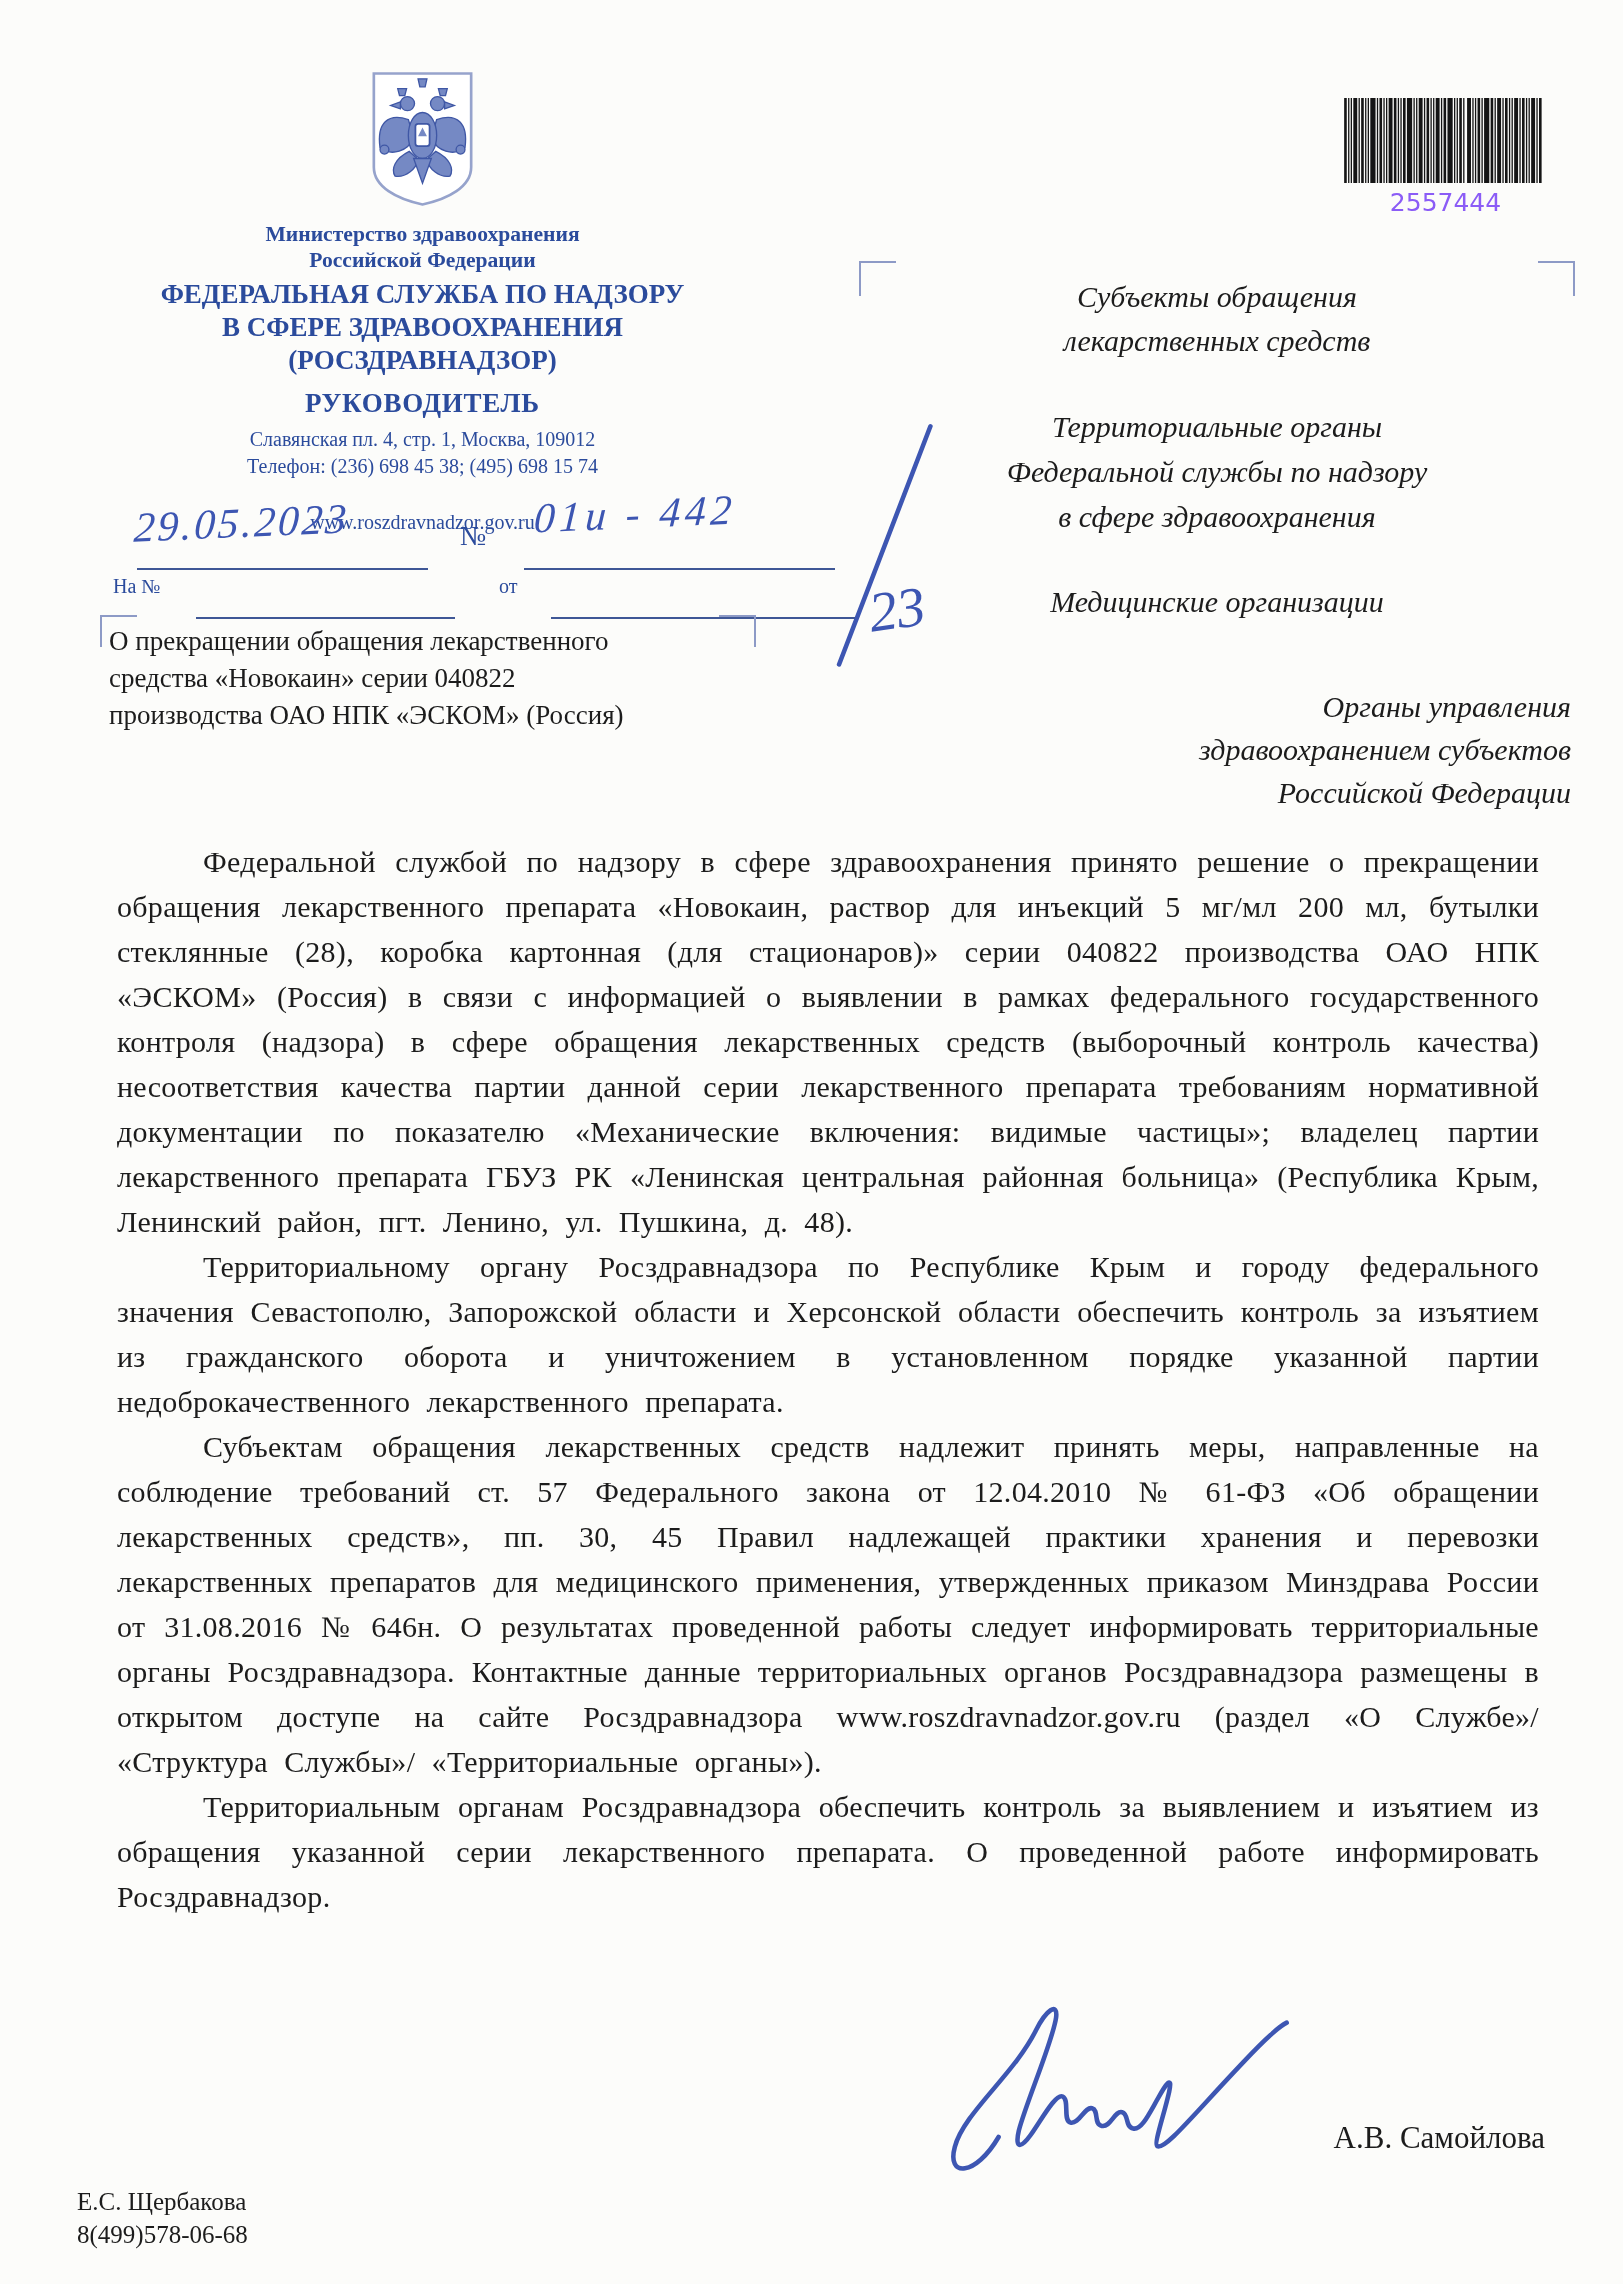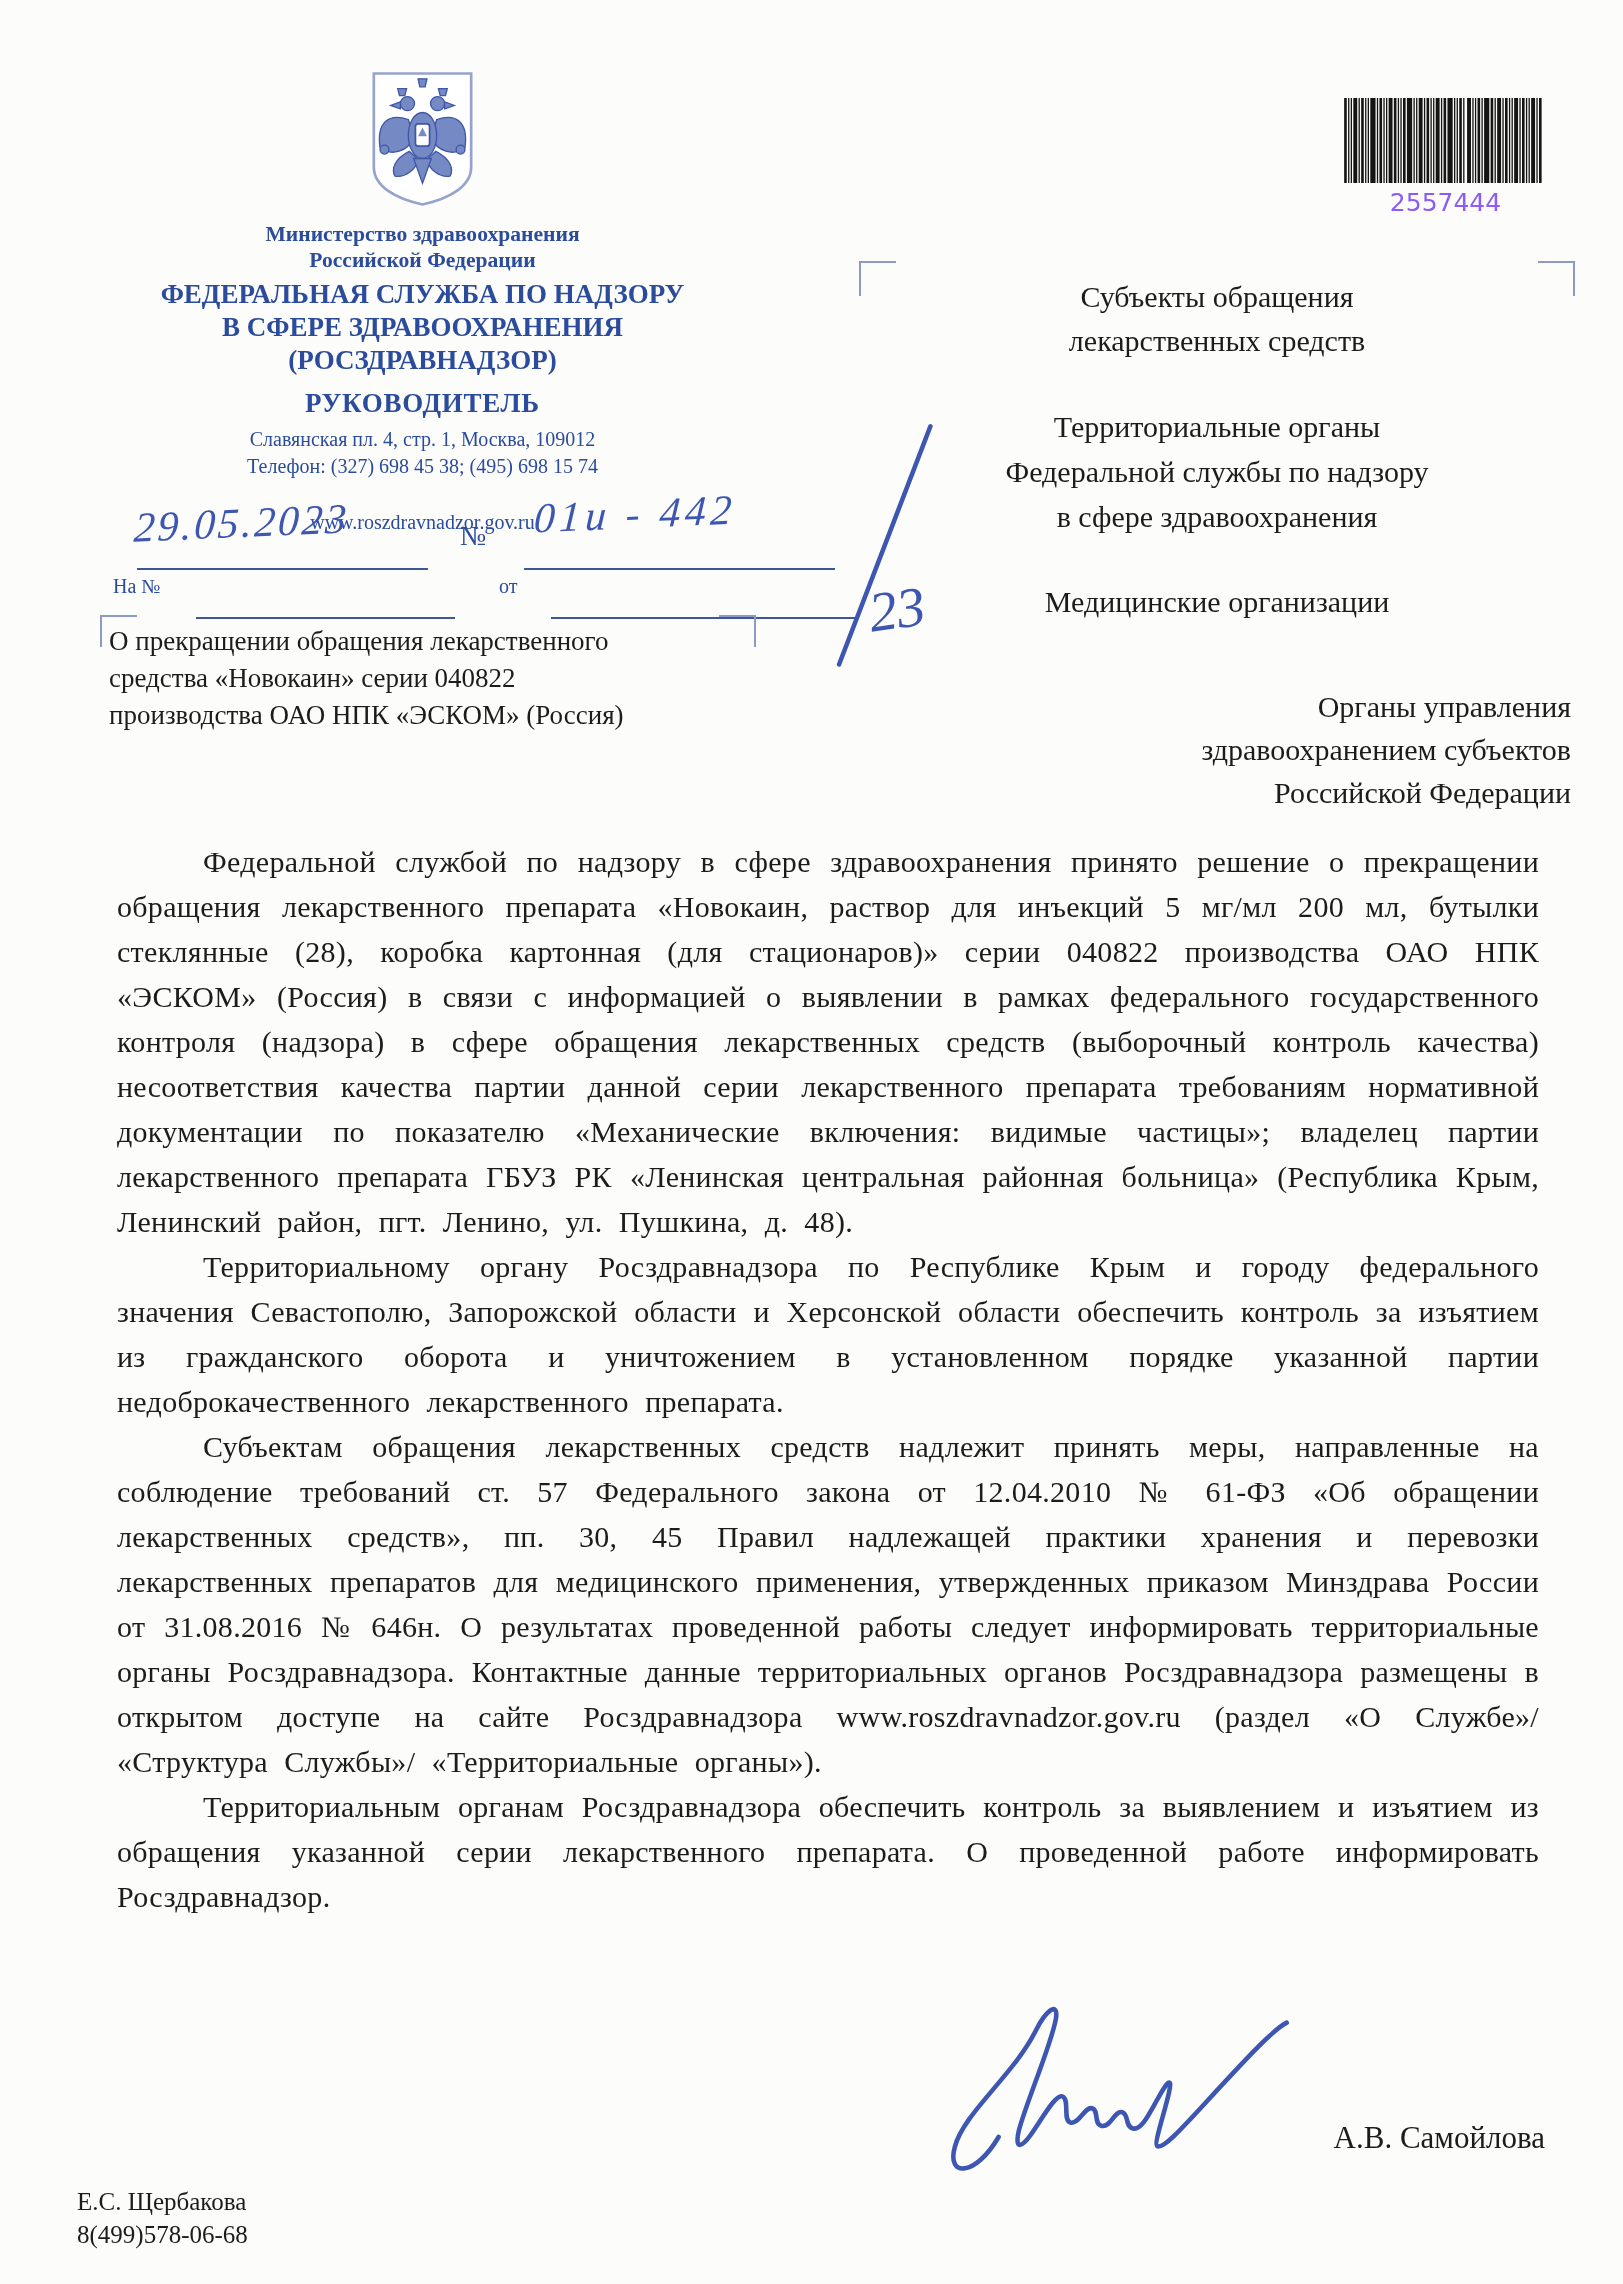--- a/index.html
+++ b/index.html
@@ -63,21 +63,21 @@
   .barcode-num{font-family:"DejaVu Sans","Liberation Sans",sans-serif;font-size:25px;color:#8b5cf6;margin-top:2.6px;}
 
   
   .recipients{
     position:absolute;left:863px;top:261px;width:708px;height:537px;
   }
   .recipients::before{content:"";position:absolute;top:0;left:-3.9px;width:35px;height:33px;
     border-top:2px solid var(--bracket);border-left:2px solid var(--bracket);}
   .recipients::after{content:"";position:absolute;top:0;right:-3.9px;width:35px;height:33px;
     border-top:2px solid var(--bracket);border-right:2px solid var(--bracket);}
-  .rcp{position:absolute;left:0;width:100%;text-align:center;font-size:30px;color:var(--black);}
+  .rcp{position:absolute;left:0;width:100%;text-align:center;font-size:30px;color:var(--black);font-style:italic;}
   .rcp-1{top:14.4px;line-height:44px;}
   .rcp-2{top:143px;line-height:45px;}
   .rcp-3{top:319px;line-height:44px;}
   .rcp-4{top:424px;line-height:43px;text-align:right;}
 
   
   .body-text{
     position:absolute;left:117px;top:839px;width:1422px;
     font-size:30px;line-height:45px;
     text-align:justify;letter-spacing:0.3px;word-spacing:8.5px;
@@ -125,21 +125,21 @@
     <div>Министерство здравоохранения</div>
     <div>Российской Федерации</div>
   </div>
   <div class="lh lh-service">
     <div>ФЕДЕРАЛЬНАЯ СЛУЖБА ПО НАДЗОРУ</div>
     <div>В СФЕРЕ ЗДРАВООХРАНЕНИЯ</div>
     <div>(РОСЗДРАВНАДЗОР)</div>
   </div>
   <div class="lh lh-position">РУКОВОДИТЕЛЬ</div>
   <div class="lh lh-contact addr">Славянская пл. 4, стр. 1, Москва, 109012</div>
-  <div class="lh lh-contact phone">Телефон: (327) 698 45 38; (495) 698 15 74</div>
+  <div class="lh lh-contact phone">Телефон: (236) 698 45 38; (495) 698 15 74</div>
   <div class="lh lh-contact site">www.roszdravnadzor.gov.ru</div>
 
   <div class="hand hw-date">29.05.2023</div>
   <div class="ref-line ln-date"></div>
   <div class="num-sign">№</div>
   <div class="hand hw-number">01и - 442</div>
   <div class="ref-line ln-num"></div>
   <div class="slash23">
     <svg viewBox="0 0 190 400" width="124" height="262">
       <line x1="20" y1="380" x2="160" y2="15" stroke="#3d56b2" stroke-width="7" stroke-linecap="round"></line>

